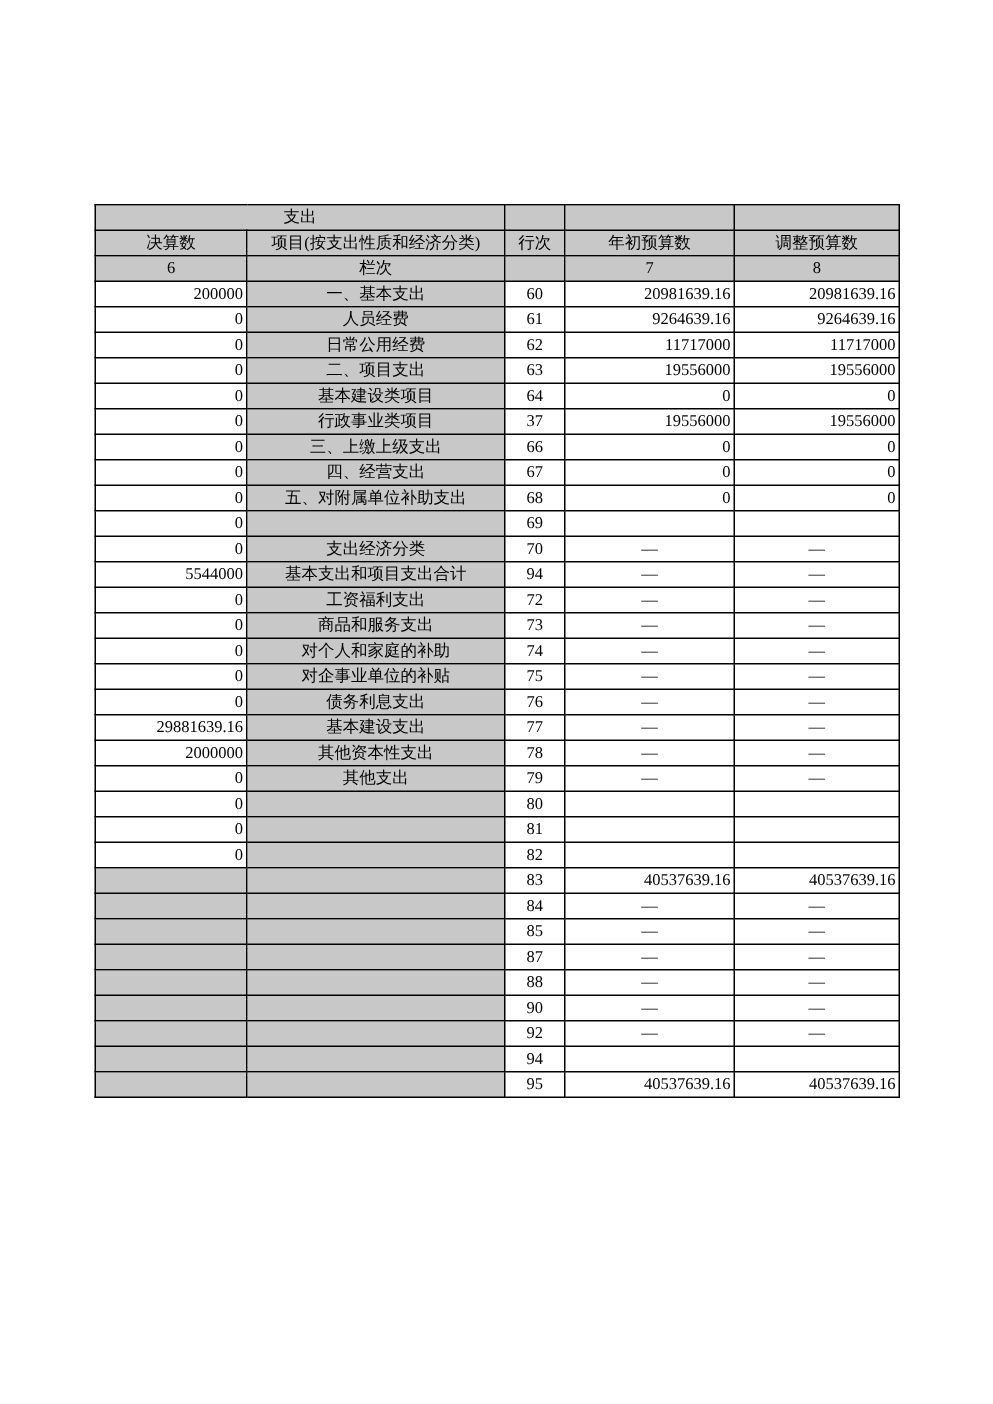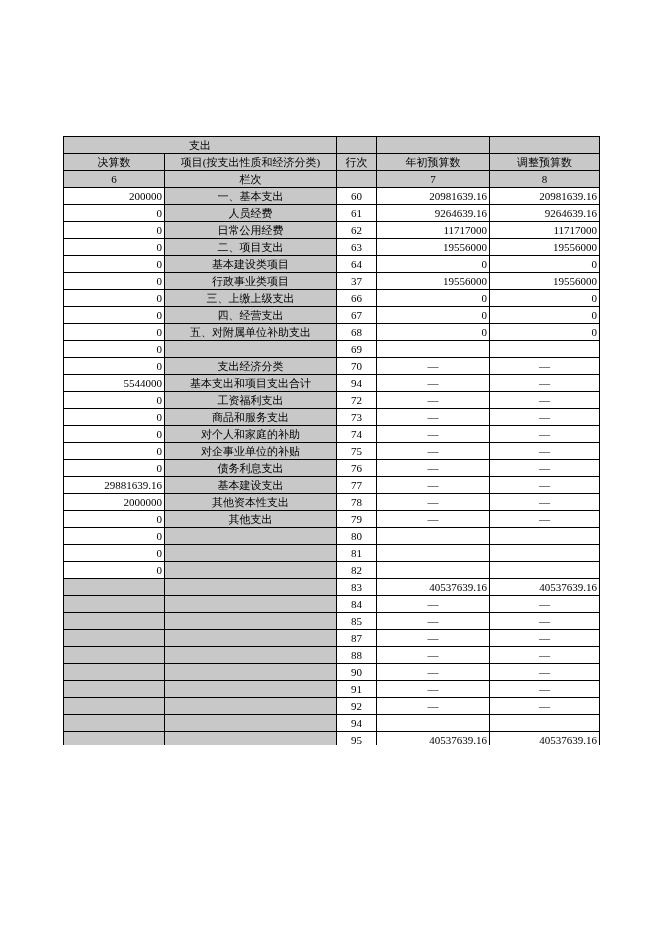--- a/index.html
+++ b/index.html
@@ -281,27 +281,20 @@
         <tr>
           <td class="right gray"></td>
           <td class="center gray"></td>
           <td class="center">90</td>
           <td class="center">—</td>
           <td class="center">—</td>
         </tr>
         <tr>
           <td class="right gray"></td>
           <td class="center gray"></td>
-          <td class="center">91</td>
-          <td class="center">—</td>
-          <td class="center">—</td>
-        </tr>
-        <tr>
-          <td class="right gray"></td>
-          <td class="center gray"></td>
           <td class="center">92</td>
           <td class="center">—</td>
           <td class="center">—</td>
         </tr>
         <tr>
           <td class="right gray"></td>
           <td class="center gray"></td>
           <td class="center">94</td>
           <td class="right"></td>
           <td class="right"></td>

